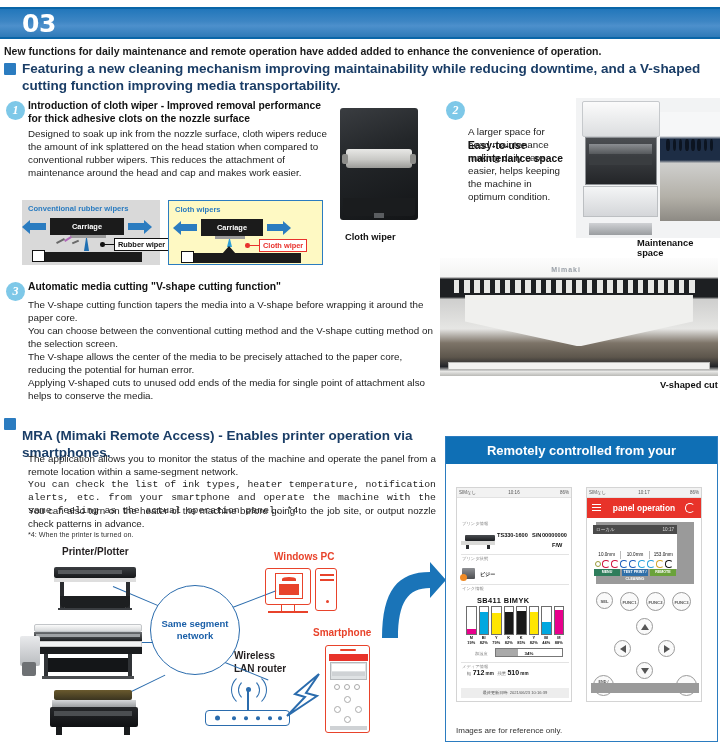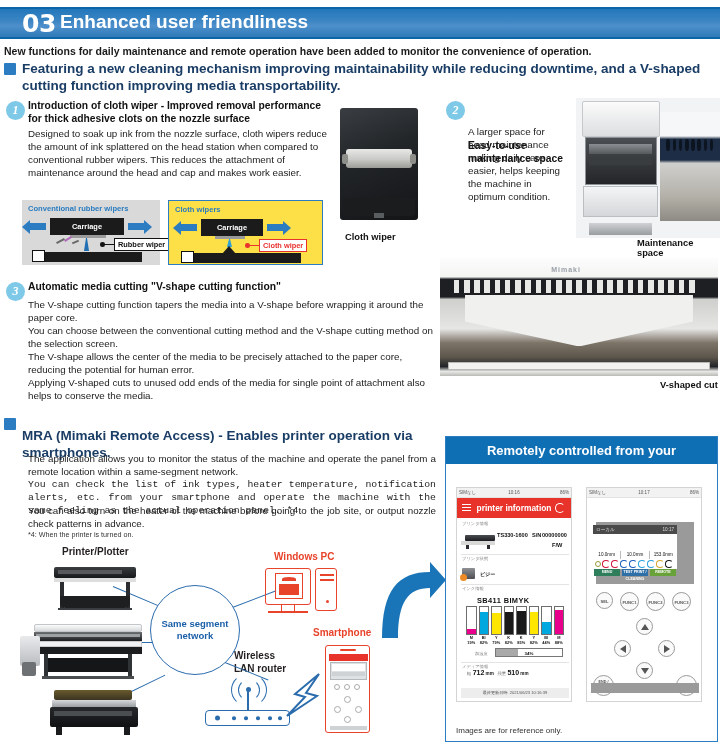--- a/index.html
+++ b/index.html
@@ -62,21 +62,21 @@
   .item-body {
     position:absolute; font-size:9.8px; color:#222; line-height:1.33;
   }
   .caption {
     position:absolute; font-size:9.3px; font-weight:bold; color:#111;
   }
 
   
   .dbox { position:absolute; }
   .dbox-left  { left:22px;  top:200px; width:138px; height:65px; background:#d9d9d9; }
-  .dbox-right { left:168px; top:200px; width:155px; height:65px; background:#fde047; border:1.5px solid #2b7cc0; }
+  .dbox-right { left:168px; top:200px; width:155px; height:65px; background:#fef9c3; border:1.5px solid #2b7cc0; }
   .dbox-title { position:absolute; left:6px; top:4px; font-size:7.6px; font-weight:bold; color:#2b7cc0; }
   .carriage {
     position:absolute; background:#1b1b1b; color:#fff;
     font-size:7.4px; font-weight:bold; text-align:center;
   }
   .bluearrow {
     position:absolute; background:#2b7cc0; height:7px;
   }
   .bluearrow:after {
     content:""; position:absolute; top:-3.5px; width:0;height:0;
@@ -266,24 +266,23 @@
   .router-box i { position:absolute; top:50%; transform:translateY(-50%); width:3.5px;height:3.5px;border-radius:50%; background:#2b6cad; }
 
   .bolt { position:absolute; }
 </style>
 </head>
 <body>
 
 <div class="header-wrap">
   <div class="header-bar"></div>
   <div class="header-num">03</div>
-  <div class="header-title">Enhanced user friendliness</div>
-</div>
-
-<div class="lead">New functions for daily maintenance and remote operation have been added to monitor the convenience of operation.</div>
+</div>
+
+<div class="lead">New functions for daily maintenance and remote operation have added added to enhance the convenience of operation.</div>
 
 <div class="bullet-sq" style="left:4px; top:63px;"></div>
 <div class="bullet-head" style="left:22px; top:60px; width:690px;">Featuring a new cleaning mechanism improving maintainability while reducing downtime, and a V-shaped cutting function improving media transportability.</div>
 
 <div class="num-circle" style="left:6px; top:101px;">1</div>
 <div class="item-title" style="left:28px; top:100px; width:300px;">Introduction of cloth wiper - Improved removal performance for thick adhesive clots on the nozzle surface</div>
 <div class="item-body" style="left:28px; top:127px; width:300px;">Designed to soak up ink from the nozzle surface, cloth wipers reduce the amount of ink splattered on the head station when compared to conventional rubber wipers. This reduces the attachment of maintenance around the head and cap and makes work easier.</div>
 
 <div class="photo" style="left:340px; top:108px; width:78px; height:112px;">
   <div class="cw-body"></div>
@@ -506,29 +505,20 @@
 
 <div class="mra-panel">
   <div class="mra-head">Remotely controlled from your smartphone!</div>
 
   <div class="phone p1">
     <div class="status-bar">
       <span class="sb-l">SIMなし</span>
       <span class="sb-c">10:16</span>
       <span class="sb-r">86%</span>
     </div>
-    <div class="app-bar">
-      <div class="hamb">
-          <i></i>
-          <i></i>
-          <i></i>
-        </div>
-      <div class="app-title">printer information</div>
-      <div class="reload"></div>
-    </div>
 
     <div class="sec-lbl" style="left:5px; top:33px;">プリンタ情報</div>
     <div class="pi-printer">
       <div class="top"></div>
         <div class="mid"></div>
       <div class="leg" style="left:5px;"></div>
         <div class="leg" style="left:26px;"></div>
     </div>
     <div class="pi-txt" style="left:40px; top:44px;">TS330-1600</div>
     <div class="pi-txt" style="left:75px; top:44px;">S/N</div>
@@ -624,20 +614,29 @@
     </div>
 
     <div class="foot-note">最終更新日時: 2021/06/23 10:16:39</div>
   </div>
 
   <div class="phone p2">
     <div class="status-bar">
       <span class="sb-l">SIMなし</span>
       <span class="sb-c">10:17</span>
       <span class="sb-r">86%</span>
+    </div>
+    <div class="app-bar">
+      <div class="hamb">
+          <i></i>
+          <i></i>
+          <i></i>
+        </div>
+      <div class="app-title">panel operation</div>
+      <div class="reload"></div>
     </div>
 
     <div class="po-screen"></div>
     <div class="po-lcdtop">
       <span class="l">ローカル</span>
       <span class="r">10:17</span>
     </div>
     <div class="po-lcdblank"></div>
     <div class="po-temps" id="poTemps">
         <div>10.0mm</div>

